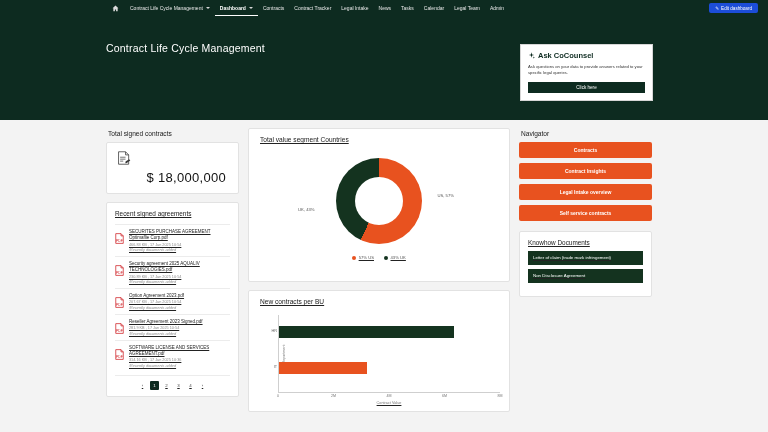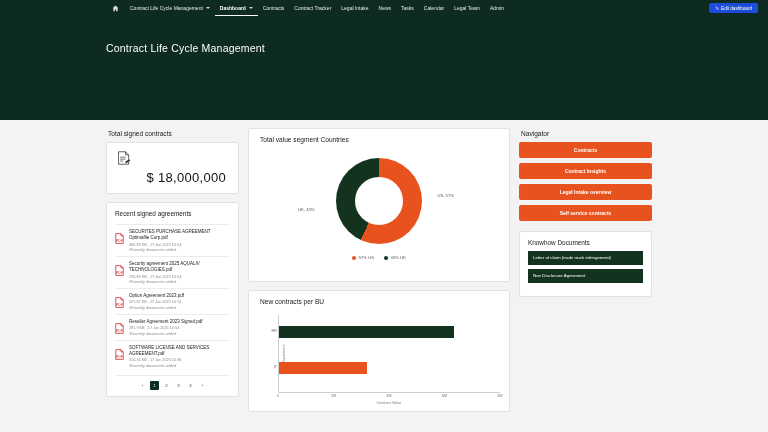--- a/index.html
+++ b/index.html
@@ -138,20 +138,21 @@
   .section-title {
     font-size: 6.6px;
     color: #1a1a1a;
     margin: 2px 0 5px 2px;
     font-weight: normal;
   }
   .card {
     background: #fff;
     border: 1px solid #e2e2e2;
     border-radius: 2px;
+    text-decoration: underline;
   }
 
   
   .total-card {
     height: 52px;
     padding: 8px 10px;
     position: relative;
   }
   .contract-glyph { width: 14px; height: 14px; }
   .total-amount {
@@ -386,20 +387,33 @@
 
   <button class="edit-dash">
     <span class="pencil">✎</span>
     <span>Edit dashboard</span>
   </button>
 </div>
 
 <div class="hero">
   <h1>Contract Life Cycle Management</h1>
 
+  <div class="cocounsel-card">
+    <div class="cocounsel-title">
+      <span class="spark">
+        <svg width="7" height="7" viewBox="0 0 12 12">
+          <path d="M6 0.5 L7 4.2 L10.6 5.2 L7 6.2 L6 9.9 L5 6.2 L1.4 5.2 L5 4.2 Z" fill="#0d2b20"></path>
+          <path d="M10 7.5 L10.5 9 L12 9.5 L10.5 10 L10 11.5 L9.5 10 L8 9.5 L9.5 9 Z" fill="#0d2b20"></path>
+        </svg>
+      </span>
+      <span>Ask CoCounsel</span>
+    </div>
+    <div class="cocounsel-body">Ask questions on your data to provide answers related to your specific legal queries.</div>
+    <button class="cocounsel-btn">Click here</button>
+  </div>
 </div>
 
 <div class="main">
 
   <div class="col-left">
     <div class="section-title">Total signed contracts</div>
 
     <div class="card total-card">
       <span class="contract-glyph">
         <svg width="14" height="14" viewBox="0 0 18 18">

